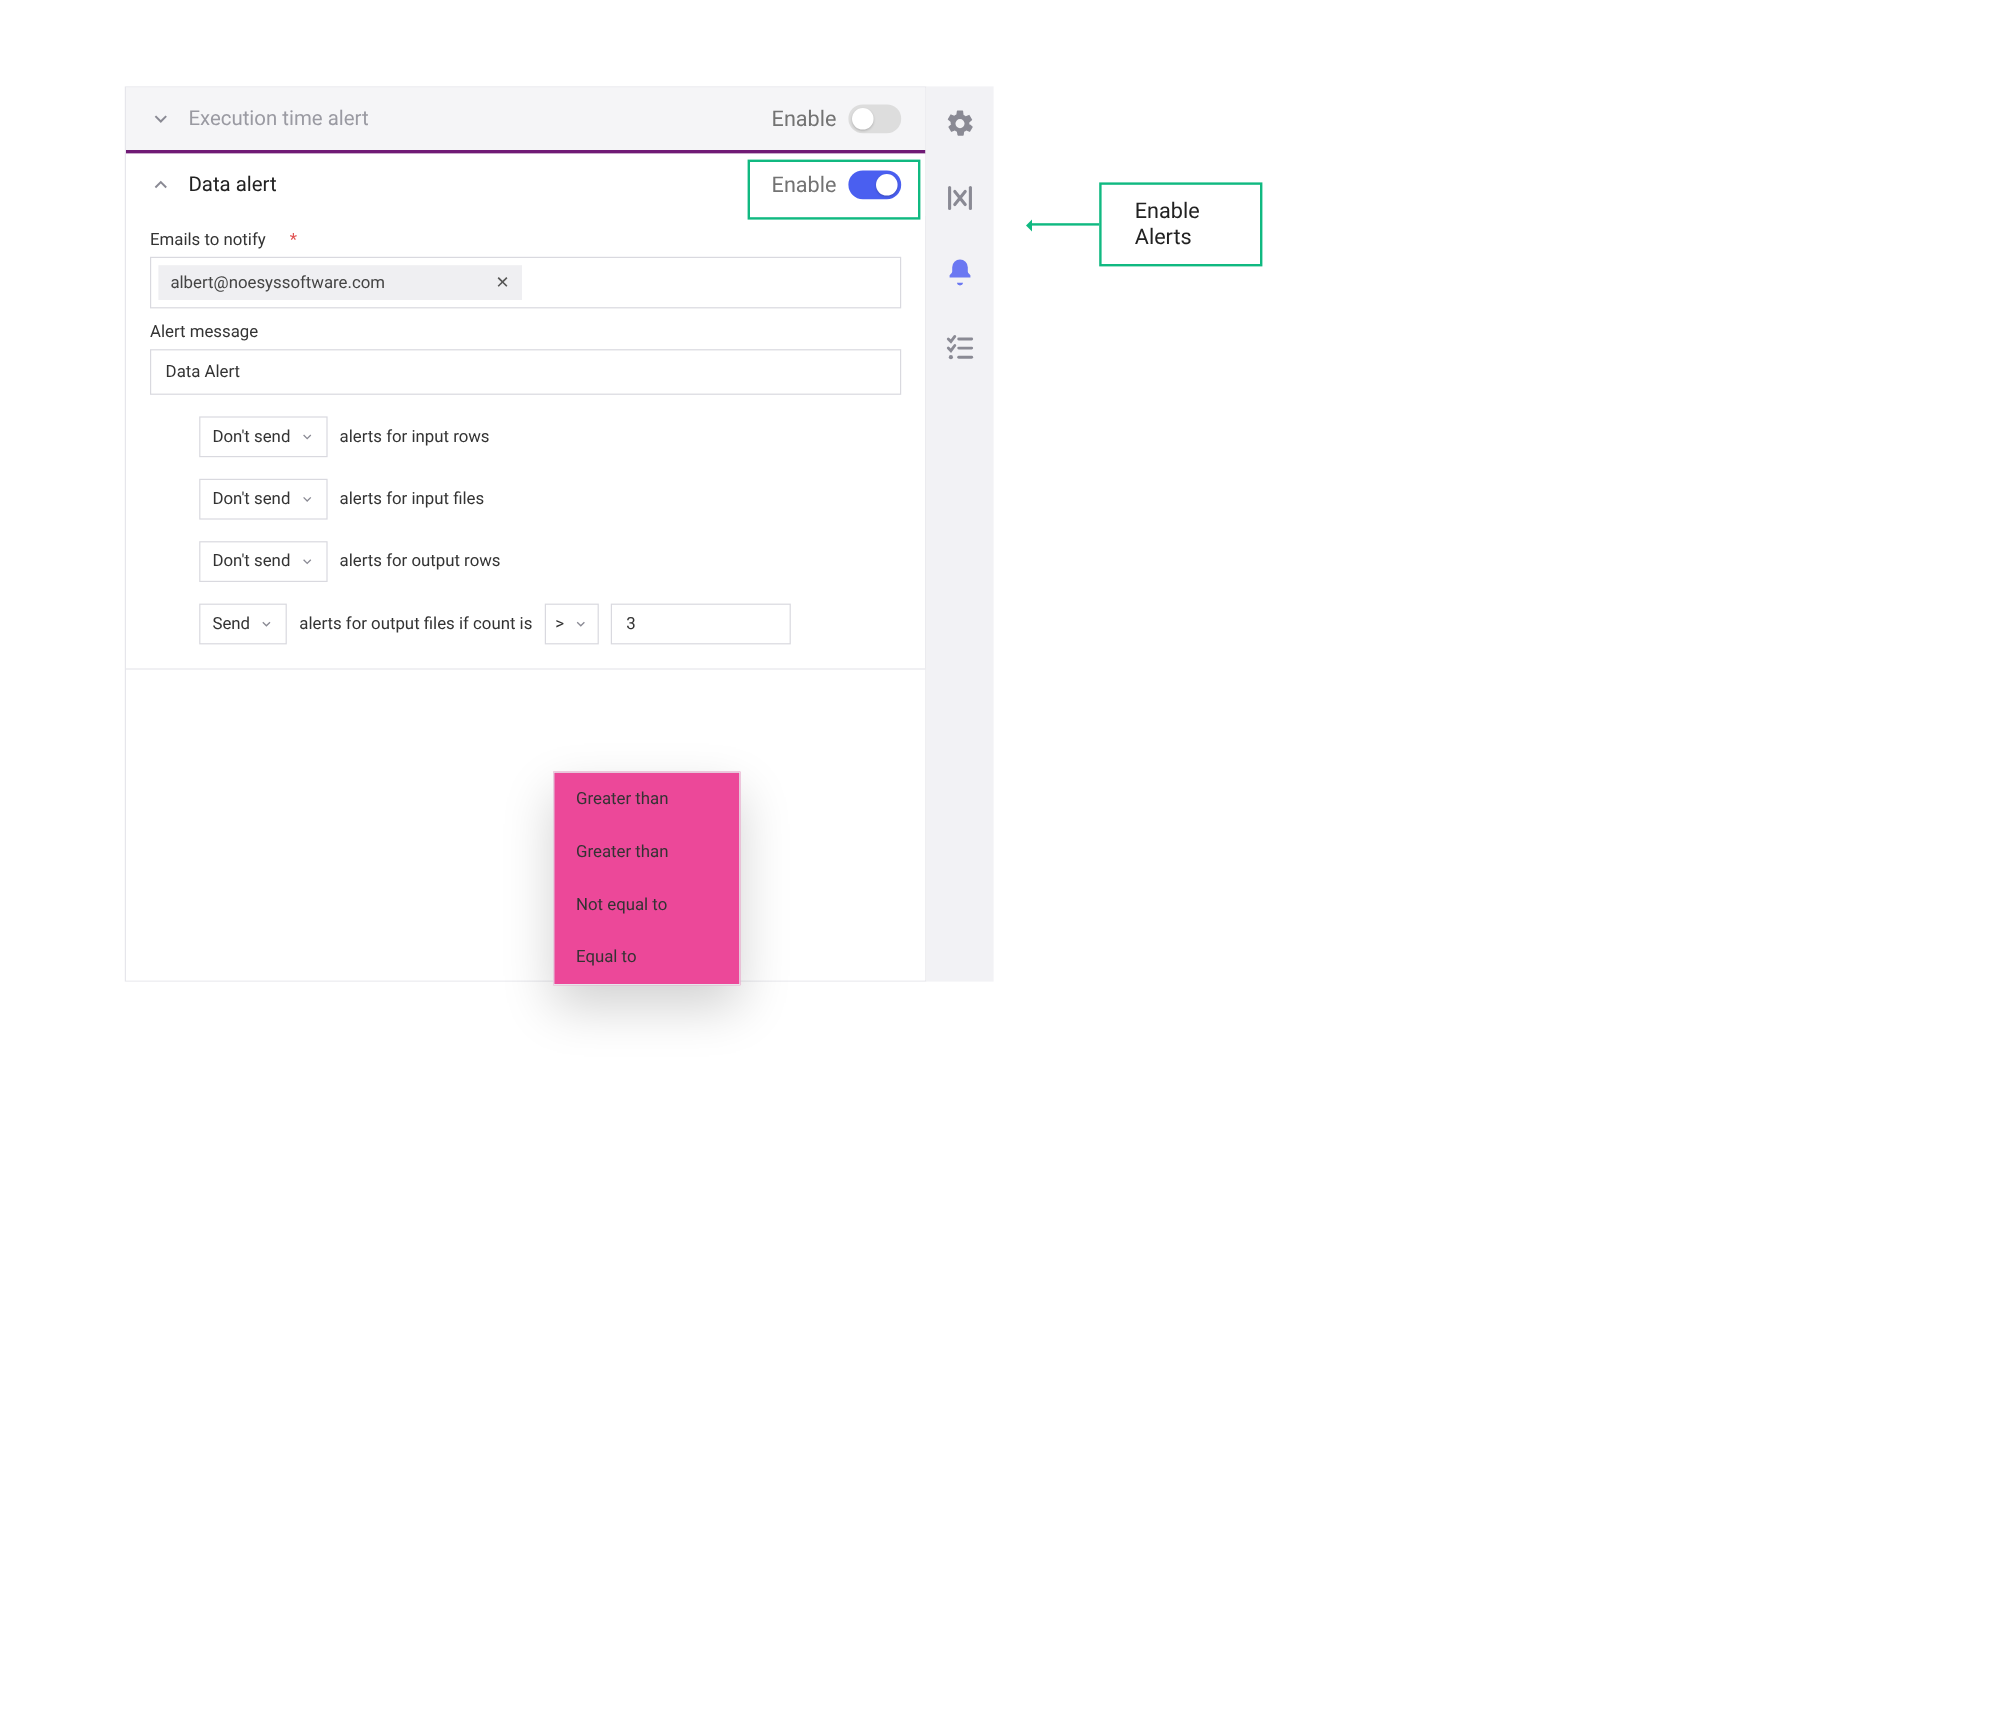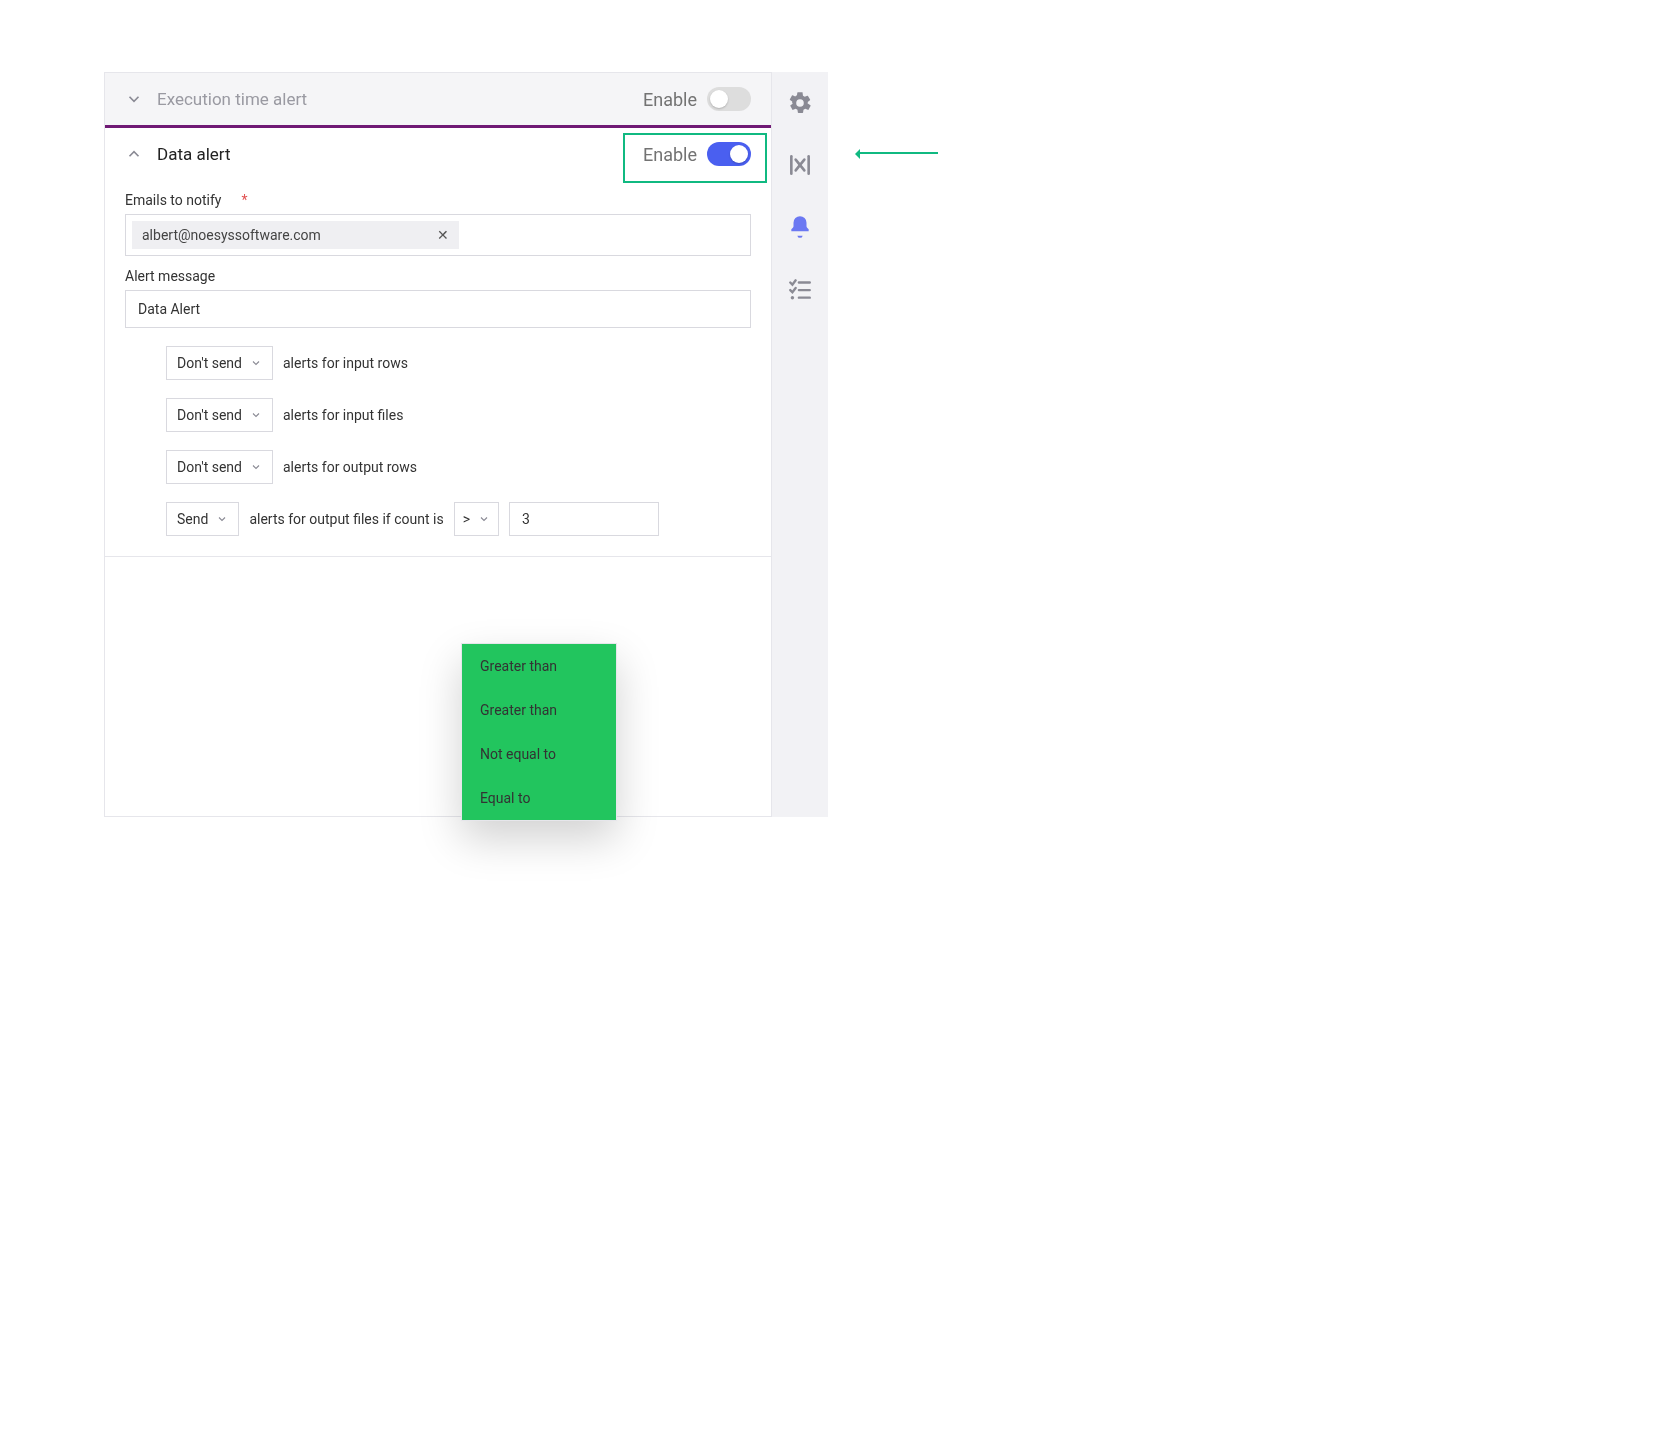--- a/index.html
+++ b/index.html
@@ -100,21 +100,21 @@
     border: 1px solid #d9d9df;
     padding: 6px;
   }
   .chip {
     display: inline-flex;
     align-items: center;
     background: #efeff2;
     padding: 6px 10px;
     font-size: 14px;
     color: #444;
-    gap: 116px;
+    gap: 92px;
   }
   .chip .x {
     color: #555;
     font-size: 14px;
     cursor: pointer;
   }
   .text-input {
     width: 100%;
     border: 1px solid #d9d9df;
     padding: 10px 12px;
@@ -151,21 +151,21 @@
     width: 150px;
     font-size: 14px;
     color: #333;
   }
   
   .dropdown {
     position: absolute;
     left: 356px;
     top: 570px;
     width: 156px;
-    background: #22c55e;
+    background: #ec4899;
     border: 1px solid #e6e6eb;
     box-shadow: 0 18px 40px rgba(0,0,0,.18);
     z-index: 5;
   }
   .dropdown .opt {
     padding: 14px 18px;
     font-size: 14px;
     color: #333;
     cursor: pointer;
   }
@@ -373,14 +373,15 @@
             <line x1="11" y1="13" x2="21" y2="13"></line>
             <circle cx="5" cy="20" r="1.6" fill="currentColor" stroke="none"></circle>
             <line x1="11" y1="20" x2="21" y2="20"></line>
           </svg>
       </div>
     </div>
   </div>
 
   <div class="callout">
     <div class="arrow-line"></div>
+    <div class="box">Enable Alerts</div>
   </div>
 </div>
 
 </body></html>

